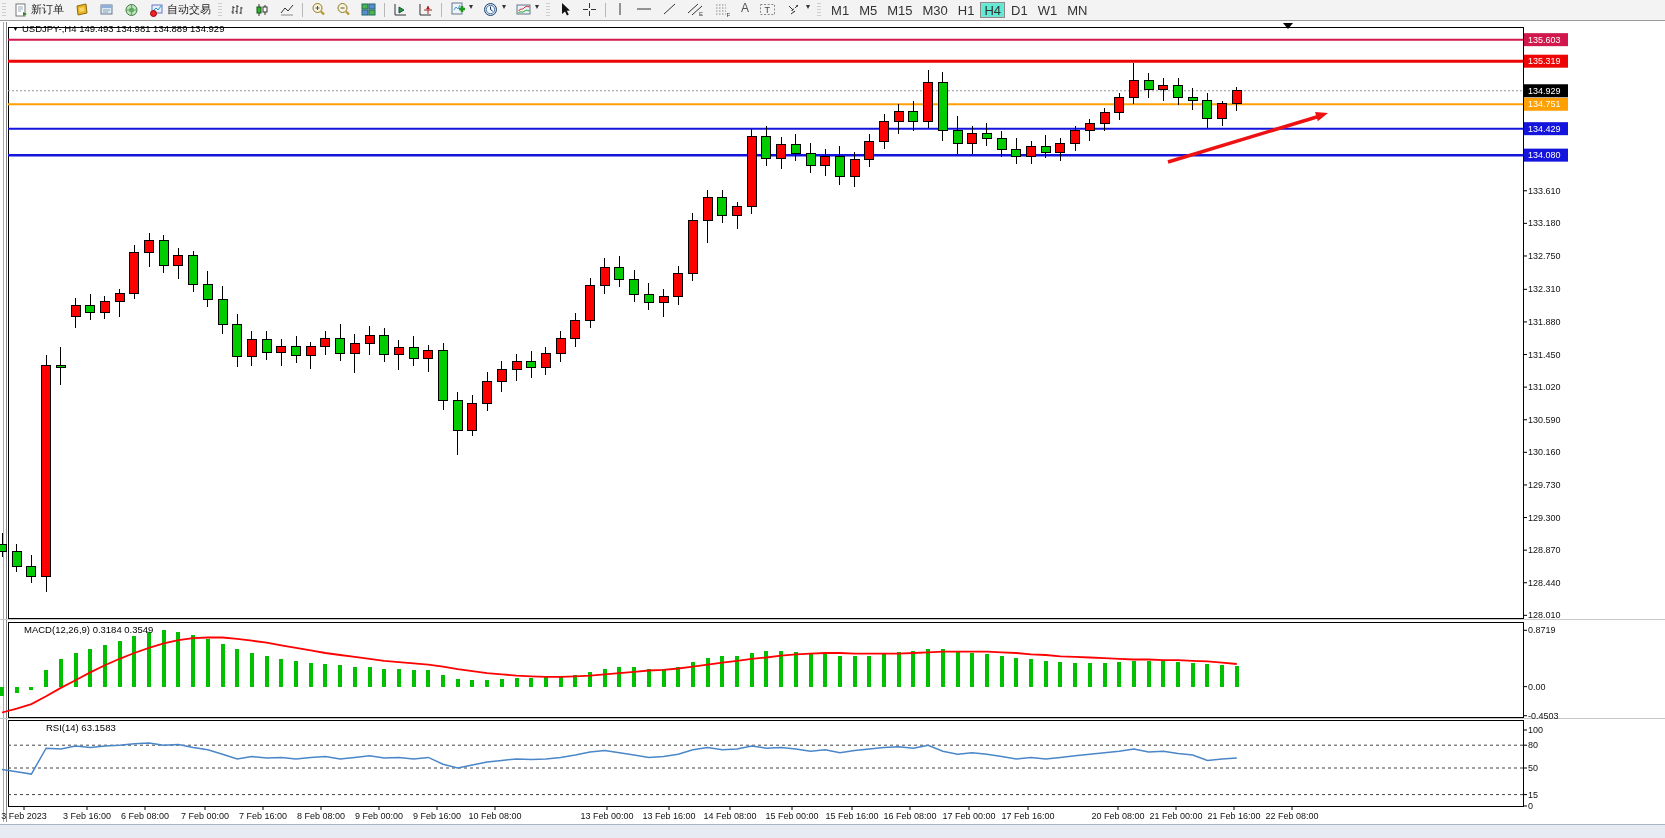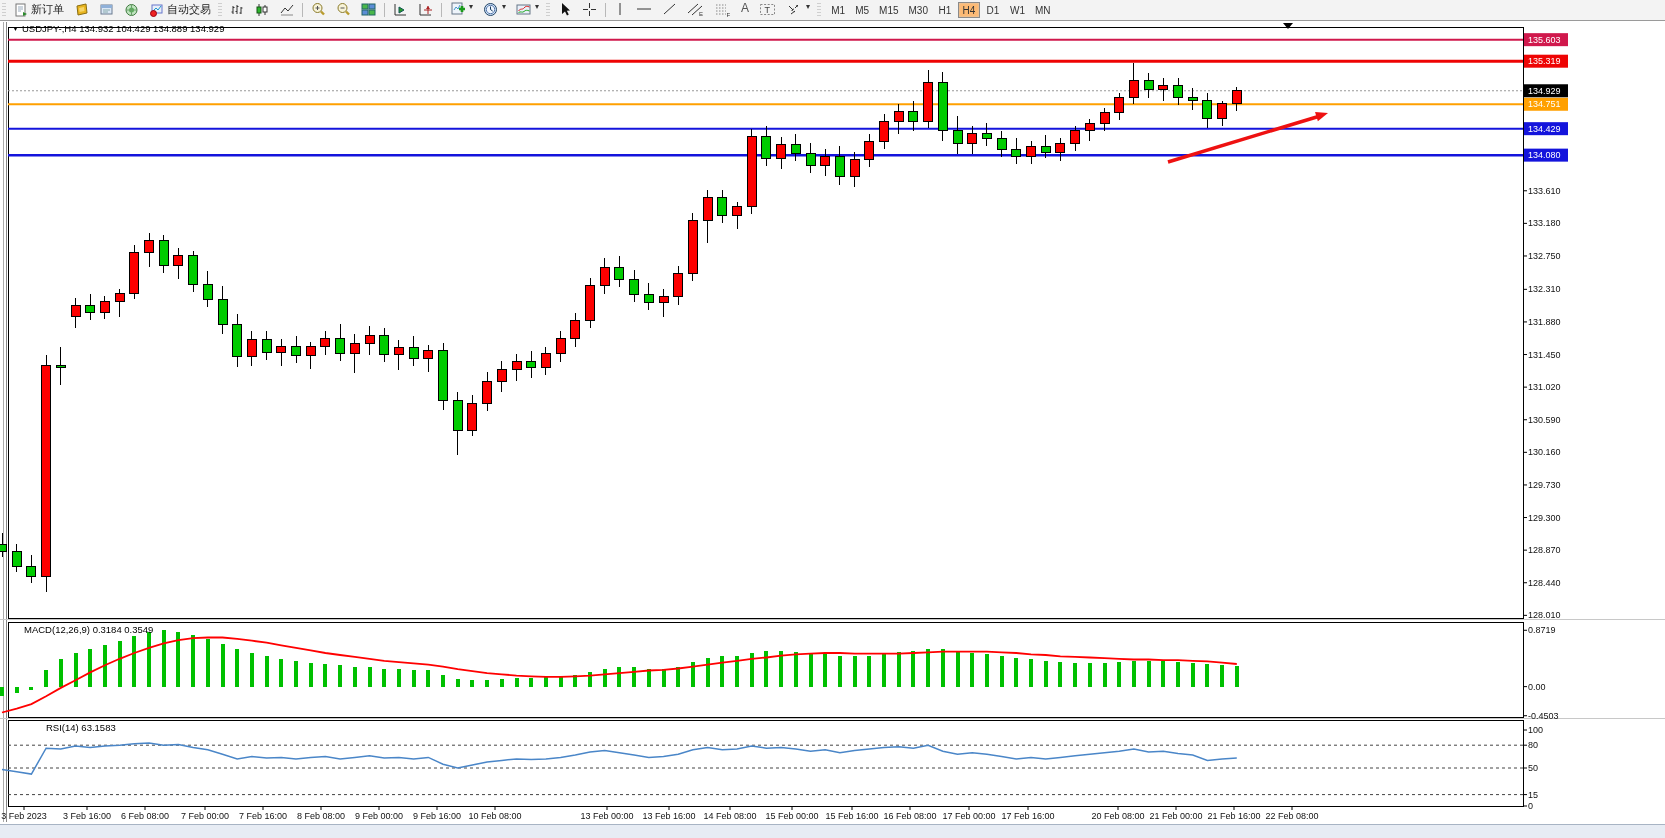--- a/index.html
+++ b/index.html
@@ -10,22 +10,22 @@
            border-bottom:1px solid #9a9a9a;display:flex;align-items:center;z-index:5;
            font-size:11px;color:#222;}
   .tb{display:flex;align-items:flex-start;gap:3px;height:18px;padding:0 4px;border:1px solid transparent;
       background:transparent;font-family:"Liberation Sans",sans-serif;font-size:11px;color:#222;cursor:default;}
   .ic{display:inline-flex;align-items:center;justify-content:center;width:15px;height:15px;}
   .ic svg{display:block;}
   .sep{width:1px;height:14px;background:#b8b8b8;margin:0 3px;}
   .grip{width:4px;height:14px;margin:0 2px;background:repeating-linear-gradient(#cfcfcf 0 1px,#f3f3f3 1px 3px);}
   .caret{font-size:8px;color:#333;margin-left:1px;}
   .tf{min-width:22px;height:16px;border:1px solid transparent;background:transparent;
-      font-family:"Liberation Sans",sans-serif;font-size:10px;color:#333;padding:0 3px;cursor:default;}
-  .tf.active{background:#fdba74;border:1px solid #8a8a8a;box-shadow:inset 0 0 2px #ccc;}
+      font-family:"Liberation Sans",sans-serif;font-size:13px;color:#333;padding:0 3px;cursor:default;}
+  .tf.active{background:#5eead4;border:1px solid #8a8a8a;box-shadow:inset 0 0 2px #ccc;}
   .glyph{font-size:11px;color:#333;line-height:1;}
   #tb-right{position:absolute;right:28px;top:0;height:20px;display:flex;align-items:center;gap:10px;}
   .badge{position:absolute;top:1px;right:-7px;min-width:11px;height:11px;border-radius:6px;background:#e23ris;
          background:#e2231a;color:#fff;font-size:8px;font-weight:bold;text-align:center;line-height:11px;padding:0 2px;}
   
   #chart-svg{position:absolute;top:0;left:0;}
   .ov{position:absolute;z-index:3;font-size:9.5px;color:#000;white-space:nowrap;}
   #title-row{left:12px;top:23px;}
   #macd-label{left:24px;top:624px;}
   #rsi-label{left:12px;top:722px;margin-left:34px;}
@@ -432,21 +432,21 @@
         <line x1="1292" y1="806" x2="1292" y2="810" stroke="#000"></line>
         <text x="1292" y="819">22 Feb 08:00</text>
       </g>
       <g>
         <line x1="1168" y1="162" x2="1320" y2="116" stroke="#ee1111" stroke-width="3.5"></line>
         <polygon points="1328,113 1317.8685500920883,121.14577944480925 1315.0445581190581,111.92458116552713" fill="#ee1111"></polygon>
       </g>
     </svg>
 
   <div class="ov" id="title-row">
-    <span class="tri">▼</span><span>USDJPY-,H4</span>&nbsp;<span>134.932 104.429 134.889 134.929</span>
+    <span class="tri">▼</span><span>USDJPY-,H4</span>&nbsp;<span>149.493 134.981 134.889 134.929</span>
   </div>
   <div class="ov" id="macd-label">MACD(12,26,9) 0.3184 0.3549</div>
   <div class="ov" id="rsi-label">RSI(14) 63.1583</div>
   <div id="bottom-strip"></div>
 
   <div id="toolbar">
     <span class="grip"></span>
     <button class="tb">
       <span class="ic">
           <svg width="14" height="14">

